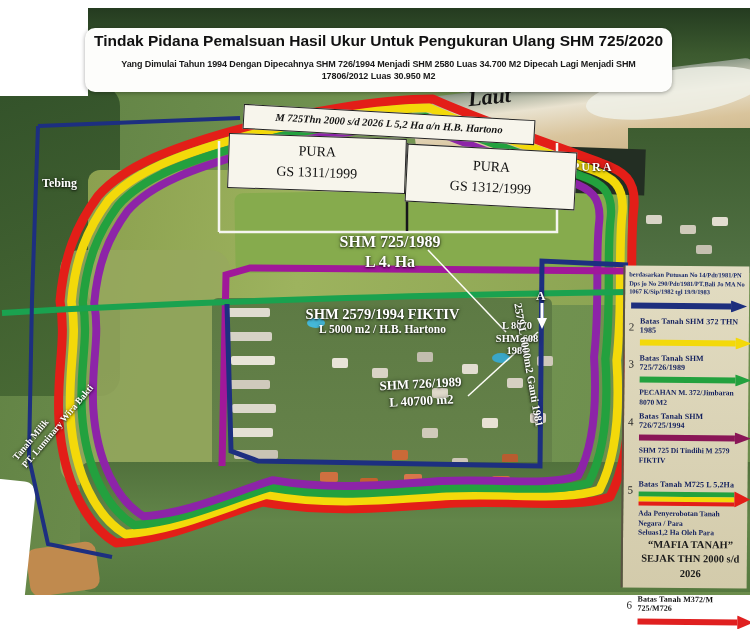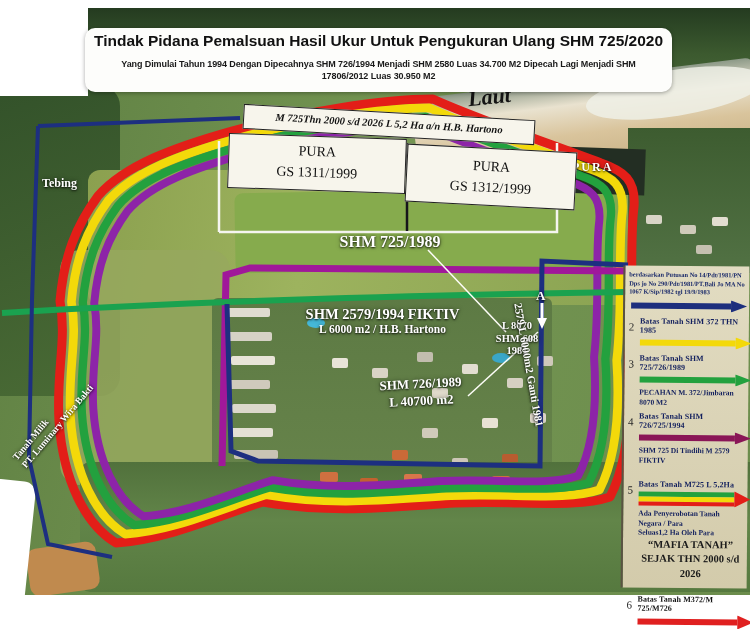--- a/index.html
+++ b/index.html
@@ -153,24 +153,25 @@
   <div class="wbox pura2">
     <div>PURA</div>
     <div>GS 1312/1999</div>
   </div>
 
   <div class="maplabel lab-laut">Laut</div>
   <div class="maplabel lab-tebing">Tebing</div>
   <div class="maplabel lab-pura-sm">PURA</div>
   <div class="maplabel lab-725">
     <div>SHM 725/1989</div>
+    <div>L 4. Ha</div>
   </div>
   <div class="maplabel lab-2579">
     <div>SHM 2579/1994 FIKTIV</div>
-    <div class="sm">L 6000 m2 / H.B. Hartono</div>
+    <div class="sm">L 5000 m2 / H.B. Hartono</div>
   </div>
   <div class="maplabel lab-726">
     <div>SHM 726/1989</div>
     <div>L 40700 m2</div>
   </div>
   <div class="maplabel lab-372">
     <div>L 8070</div>
     <div>SHM 608</div>
     <div>1981</div>
   </div>

